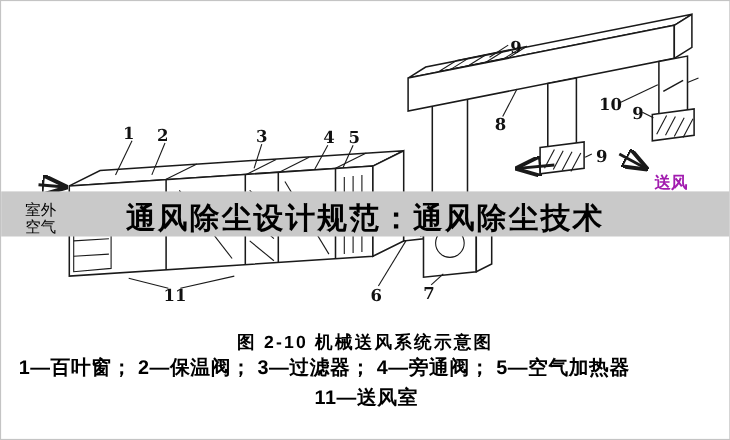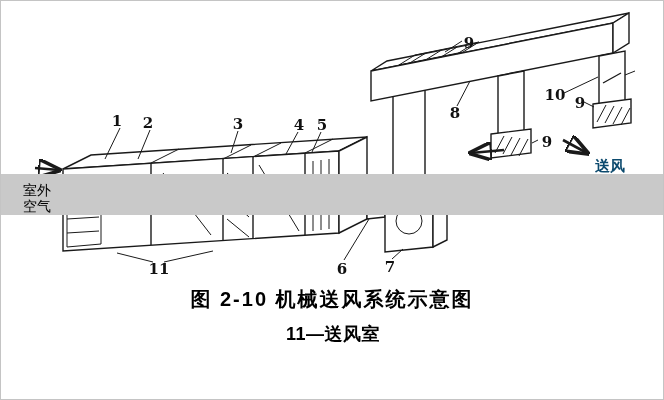--- a/index.html
+++ b/index.html
@@ -27,25 +27,25 @@
   .wm-title {
     position:absolute; top:179px; left:50%; transform:translateX(-50%); z-index:3;
     white-space:nowrap; font-size:27px; font-weight:900; letter-spacing:2px; color:#000;
   }
   .outdoor-air {
     position:absolute; left:22px; top:181px; z-index:3;
     font-size:14px; font-weight:normal; line-height:16px; color:#000;
   }
   .supply-air {
     position:absolute; left:594px; top:156px; z-index:3;
-    font-size:15px; font-weight:bold; color:#0c4a6e;
+    font-size:15px; font-weight:bold; color:#a21caf;
   }
   .caption {
-    position:absolute; top:285px; left:0; width:100%; z-index:2;
-    text-align:center; font-size:20px; font-weight:bold; letter-spacing:2px; color:#000;
+    position:absolute; top:300px; left:0; width:100%; z-index:2;
+    text-align:center; font-size:16px; font-weight:bold; letter-spacing:2px; color:#000;
   }
   .legend {
     position:absolute; top:320px; left:16px; right:14px; z-index:2;
     font-size:18px; font-weight:bold; letter-spacing:0.5px; line-height:27px; color:#000;
   }
   .legend .l3 { text-align:center; }
 </style>
 </head>
 <body>
 
@@ -177,27 +177,29 @@
       <text class="num" x="468" y="47" text-anchor="middle">9</text>
       <text class="num" x="546" y="146" text-anchor="middle">9</text>
       <text class="num" x="579" y="107" text-anchor="middle">9</text>
       <text class="num" x="554" y="99" text-anchor="middle">10</text>
       <text class="num" x="158" y="273" text-anchor="middle">11</text>
     </g>
   </svg>
 
   <div class="band"></div>
 
+  <div class="wm-title">通风除尘设计规范：通风除尘技术</div>
 
   <div class="outdoor-air">
     <div>室外</div>
     <div>空气</div>
   </div>
 
   <div class="supply-air">送风</div>
 
   <div class="caption">图 2-10  机械送风系统示意图</div>
 
   <div class="legend">
+    <div class="l1">1—百叶窗； 2—保温阀； 3—过滤器； 4—旁通阀； 5—空气加热器</div>
     <div class="l3">11—送风室</div>
   </div>
 
 </div>
 
 </body></html>

